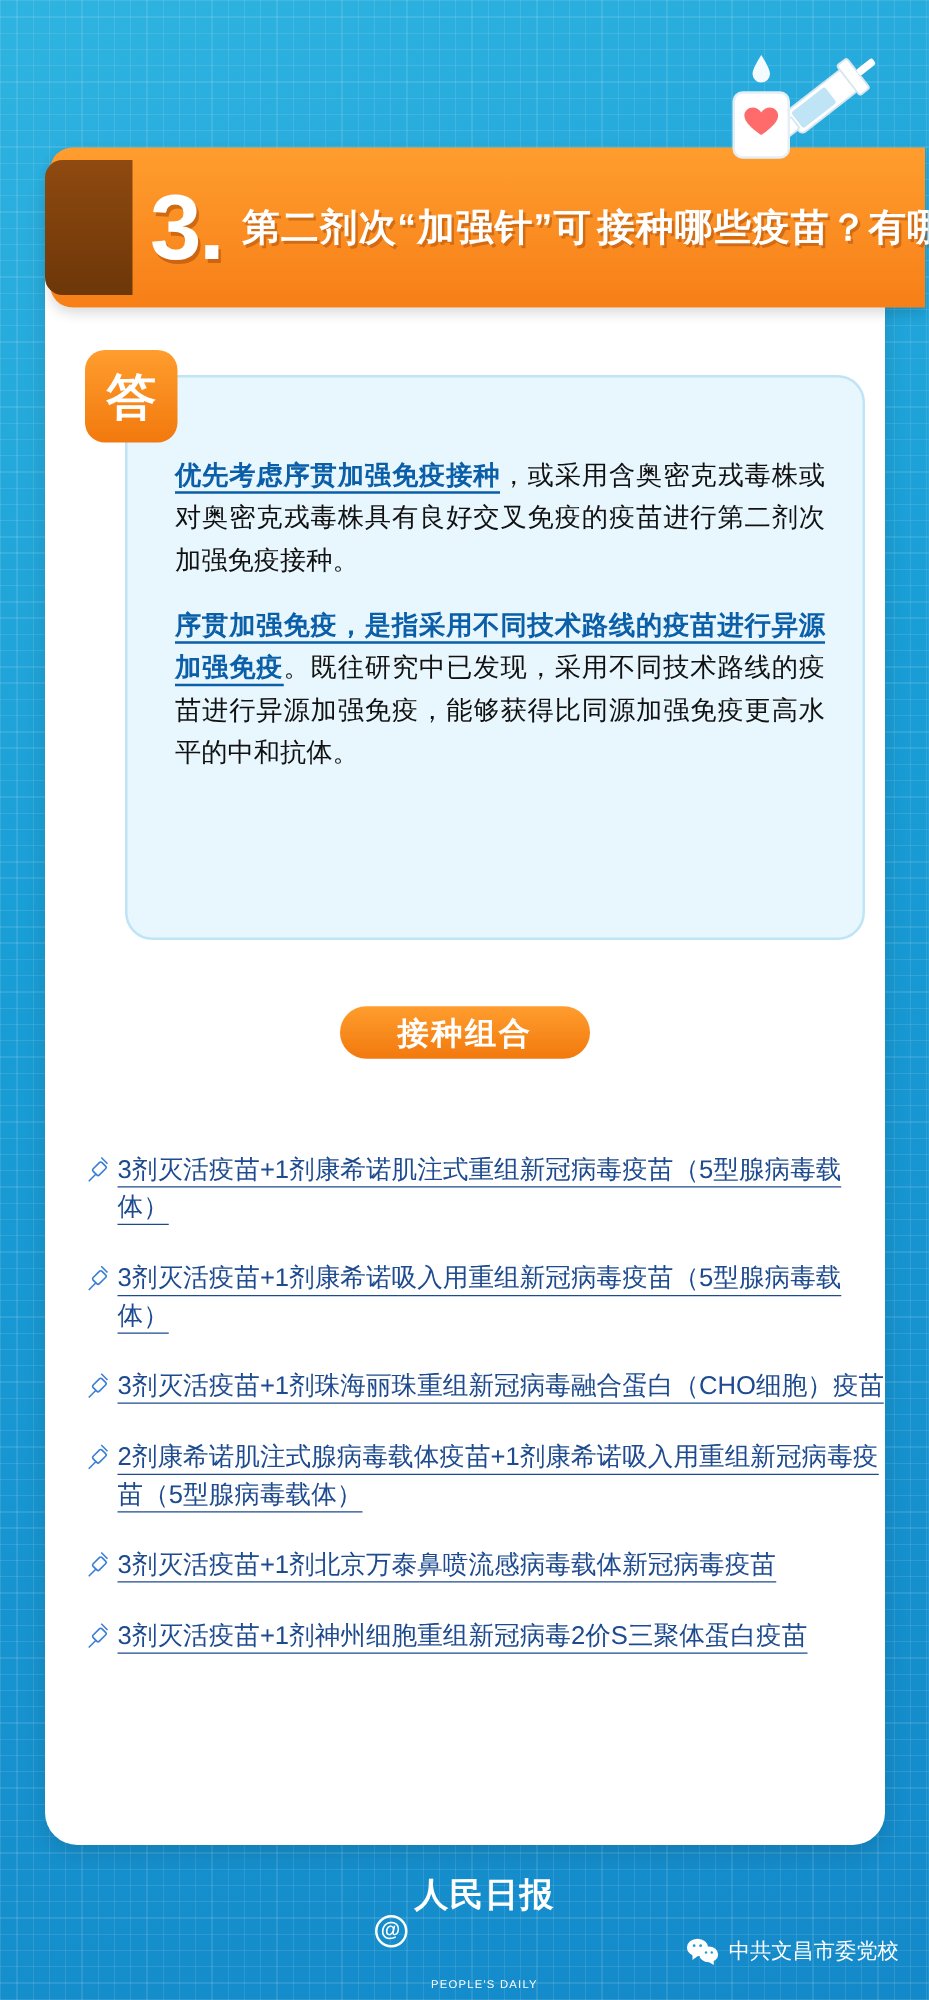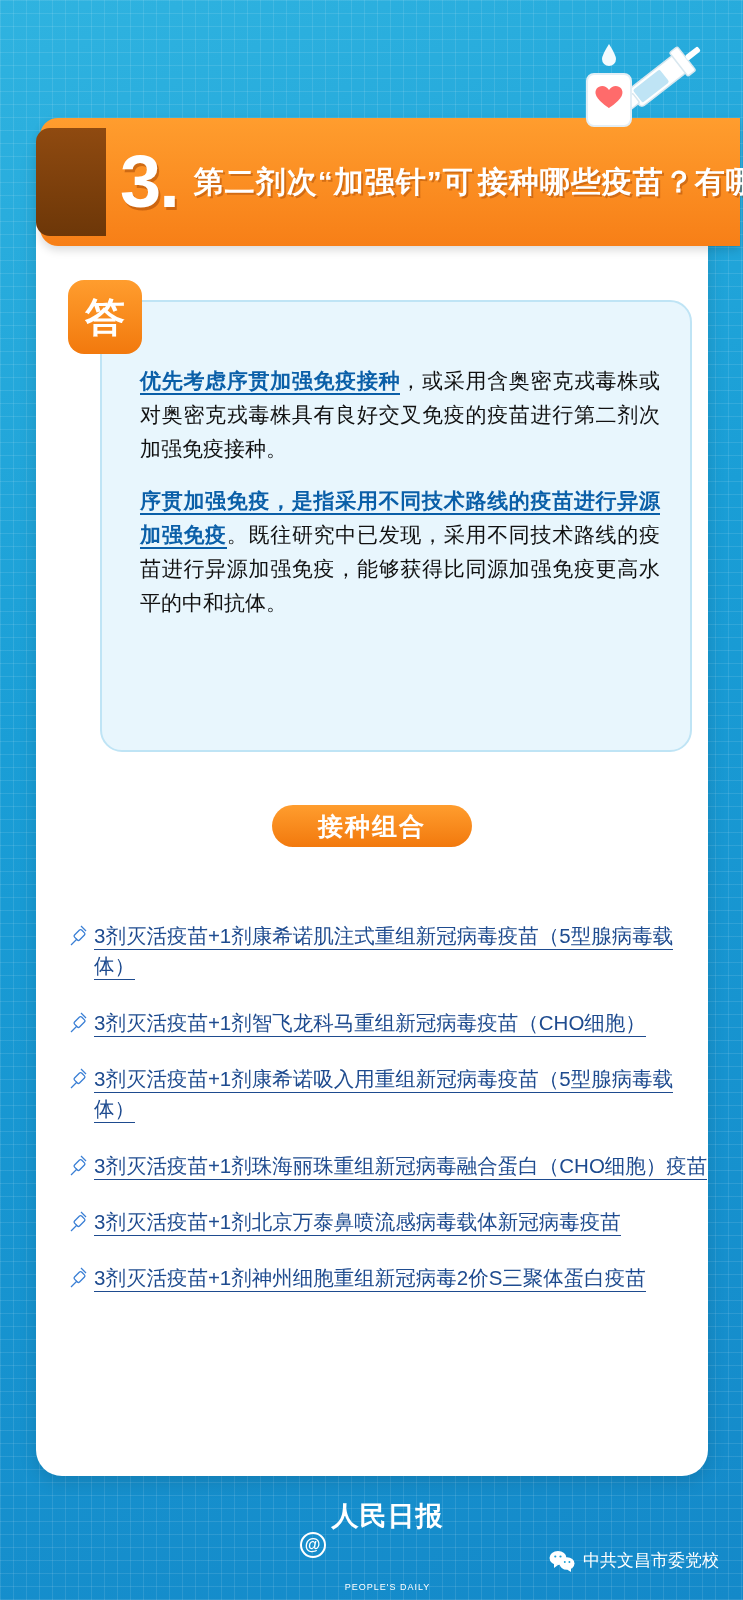--- a/index.html
+++ b/index.html
@@ -273,41 +273,41 @@
     <span class="combo-text-wrap"><span class="combo-text">3剂灭活疫苗+1剂康希诺肌注式重组新冠病毒疫苗（5型腺病毒载体）</span></span>
   </div>
   <div class="combo-item">
     <svg class="combo-icon" viewBox="0 0 20 24">
         <g stroke="#3a7fd5" stroke-width="1.3" fill="none">
           <line x1="3" y1="21" x2="9" y2="15"></line>
           <rect x="8" y="6" width="7" height="10" rx="1.5" transform="rotate(45 11.5 11)"></rect>
           <line x1="13" y1="2" x2="18" y2="7"></line>
         </g>
       </svg>
-    <span class="combo-text-wrap"><span class="combo-text">3剂灭活疫苗+1剂智飞龙科马重组新冠病毒疫苗（CHO细胞）</span></span>
-  </div>
-  <div class="combo-item">
-    <svg class="combo-icon" viewBox="0 0 20 24">
-        <g stroke="#3a7fd5" stroke-width="1.3" fill="none">
-          <line x1="3" y1="21" x2="9" y2="15"></line>
-          <rect x="8" y="6" width="7" height="10" rx="1.5" transform="rotate(45 11.5 11)"></rect>
-          <line x1="13" y1="2" x2="18" y2="7"></line>
-        </g>
-      </svg>
     <span class="combo-text-wrap"><span class="combo-text">3剂灭活疫苗+1剂康希诺吸入用重组新冠病毒疫苗（5型腺病毒载体）</span></span>
   </div>
   <div class="combo-item">
     <svg class="combo-icon" viewBox="0 0 20 24">
         <g stroke="#3a7fd5" stroke-width="1.3" fill="none">
           <line x1="3" y1="21" x2="9" y2="15"></line>
           <rect x="8" y="6" width="7" height="10" rx="1.5" transform="rotate(45 11.5 11)"></rect>
           <line x1="13" y1="2" x2="18" y2="7"></line>
         </g>
       </svg>
     <span class="combo-text-wrap"><span class="combo-text">3剂灭活疫苗+1剂珠海丽珠重组新冠病毒融合蛋白（CHO细胞）疫苗</span></span>
+  </div>
+  <div class="combo-item">
+    <svg class="combo-icon" viewBox="0 0 20 24">
+        <g stroke="#3a7fd5" stroke-width="1.3" fill="none">
+          <line x1="3" y1="21" x2="9" y2="15"></line>
+          <rect x="8" y="6" width="7" height="10" rx="1.5" transform="rotate(45 11.5 11)"></rect>
+          <line x1="13" y1="2" x2="18" y2="7"></line>
+        </g>
+      </svg>
+    <span class="combo-text-wrap"><span class="combo-text">2剂康希诺肌注式腺病毒载体疫苗+1剂康希诺吸入用重组新冠病毒疫苗（5型腺病毒载体）</span></span>
   </div>
   <div class="combo-item">
     <svg class="combo-icon" viewBox="0 0 20 24">
         <g stroke="#3a7fd5" stroke-width="1.3" fill="none">
           <line x1="3" y1="21" x2="9" y2="15"></line>
           <rect x="8" y="6" width="7" height="10" rx="1.5" transform="rotate(45 11.5 11)"></rect>
           <line x1="13" y1="2" x2="18" y2="7"></line>
         </g>
       </svg>
     <span class="combo-text-wrap"><span class="combo-text">3剂灭活疫苗+1剂北京万泰鼻喷流感病毒载体新冠病毒疫苗</span></span>

